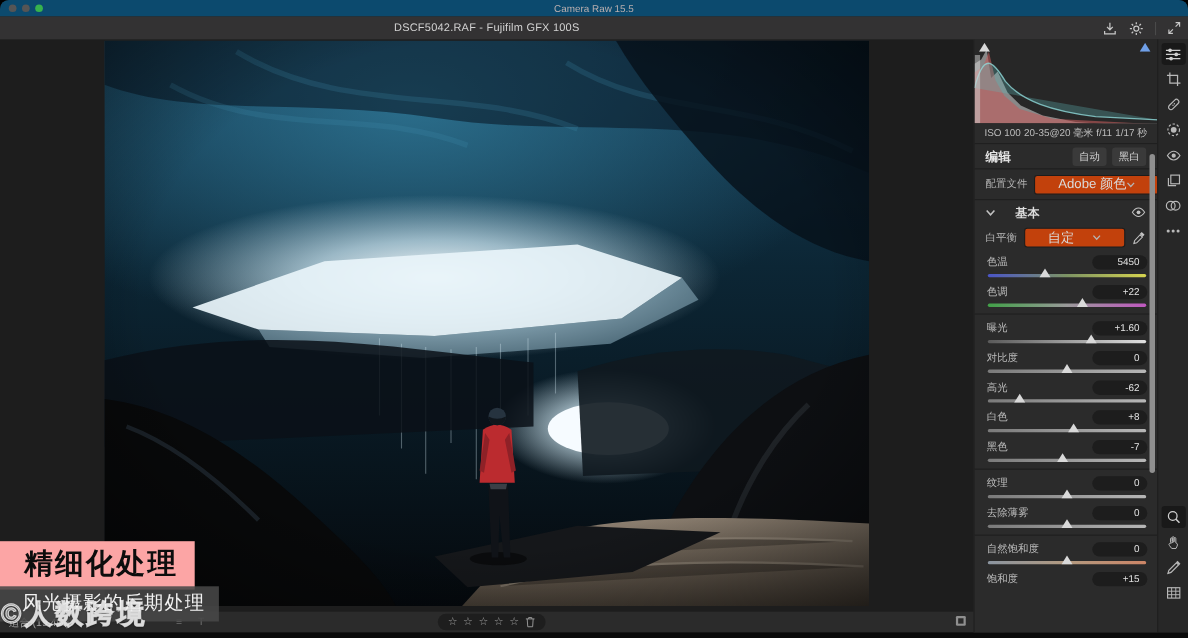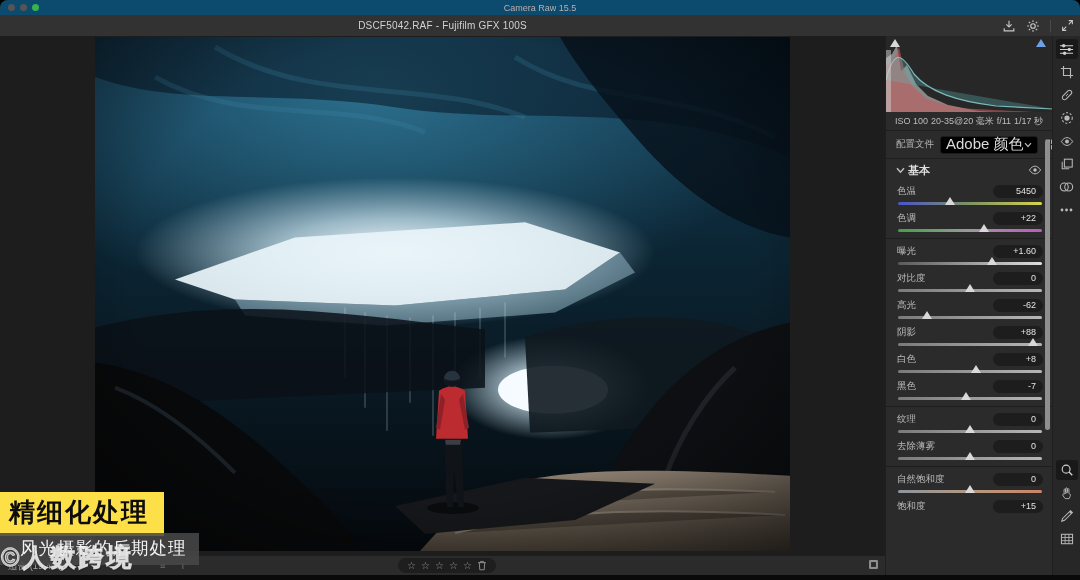--- a/index.html
+++ b/index.html
@@ -33,24 +33,24 @@
   #panel{position:absolute;left:885px;top:36px;width:167px;height:539px;background:#2b2b2b;border-left:1px solid #1f1f1f;box-sizing:border-box;}
   #hist{position:relative;width:100%;height:76px;background:#272727;}
   #hist svg{display:block;}
   .exifrow{height:18px;display:flex;align-items:center;justify-content:space-between;
     padding:0 9px;border-bottom:1px solid #1f1f1f;font-size:9px;color:#bdbdbd;white-space:nowrap;}
   .editrow{height:22px;display:flex;align-items:center;padding:0 10px;border-bottom:1px solid #1f1f1f;gap:5px;}
   .editrow .ttl{font-size:11.5px;font-weight:700;color:#e3e3e3;flex:1;}
   .mini-btn{font-size:9.5px;color:#d5d5d5;background:#3a3a3a;border-radius:3px;padding:2px 6px;cursor:pointer;}
   .profrow{height:27px;display:flex;align-items:center;padding:0 10px;border-bottom:1px solid #1f1f1f;gap:6px;}
   .lbl{font-size:9.5px;color:#b5b5b5;white-space:nowrap;}
-  .select{flex:1;height:16px;background:#000000;border:1px solid #1c1c1c;border-radius:3px;display:flex;
-    align-items:center;padding:0 5px;font-size:15px;color:#dadada;cursor:pointer;}
+  .select{flex:1;height:16px;background:#c2410c;border:1px solid #1c1c1c;border-radius:3px;display:flex;
+    align-items:center;padding:0 21px;font-size:12px;color:#dadada;cursor:pointer;}
   .select .sv{flex:1;white-space:nowrap;overflow:hidden;}
-  .basichead{height:22px;display:flex;align-items:center;gap:3px;padding:0 10px;}
+  .basichead{height:22px;display:flex;align-items:center;gap:18px;padding:0 10px;}
   .basichead .bt{font-size:11px;font-weight:700;color:#dedede;flex:1;}
   .wbrow{height:24px;display:flex;align-items:center;gap:6px;padding:0 10px;}
   .chev{flex:none;}
   .eye{flex:none;cursor:pointer;}
   
   .srow{margin:0 9px 0 11px;padding-top:3px;}
   .shead{display:flex;justify-content:space-between;align-items:center;height:14px;}
   .slabel{font-size:9.5px;color:#bcbcbc;white-space:nowrap;}
   .sval{width:50px;height:13px;background:#1d1d1d;border-radius:7px;color:#e2e2e2;font-size:9px;
     text-align:right;padding:1px 7px 0 0;box-sizing:border-box;}
@@ -64,22 +64,22 @@
     border-left:5px solid transparent;border-right:5px solid transparent;border-bottom:8px solid #d9d9d9;}
   .gdiv{height:1px;background:#1e1e1e;margin:6px 0 2px;}
   #pscroll{position:absolute;right:2px;top:104px;width:5px;height:290px;background:#8f8f8f;border-radius:3px;}
   
   #toolstrip{position:absolute;left:1052px;top:36px;width:28px;height:539px;background:#272727;border-left:1px solid #1f1f1f;box-sizing:border-box;}
   .tool{width:22px;height:20px;margin:3px auto 0;display:flex;align-items:center;justify-content:center;
     border-radius:3px;cursor:pointer;}
   .tool.active{background:#191919;}
   .tool.gap{margin-top:240px;}
   
-  #ovl-title{position:absolute;left:0;top:492px;background:#fde047;color:#0d0d0d;
-    font-size:26px;font-weight:600;padding:3px 15px 6px 9px;letter-spacing:2px;z-index:6;}
+  #ovl-title{position:absolute;left:0;top:492px;background:#fca5a5;color:#0d0d0d;
+    font-size:26px;font-weight:600;padding:3px 15px 6px 22px;letter-spacing:2px;z-index:6;}
   #ovl-sub{position:absolute;left:0;top:533px;background:rgba(72,72,72,.88);color:#f2f2f2;
     font-size:17.5px;padding:3px 12px 5px 20px;letter-spacing:1px;z-index:6;}
   #ovl-wm{position:absolute;left:1px;top:541px;z-index:7;font-size:25px;font-weight:700;letter-spacing:3px;
     color:rgba(255,255,255,.38);-webkit-text-stroke:1px rgba(255,255,255,.75);
     text-shadow:0 1px 2px rgba(0,0,0,.6);white-space:nowrap;pointer-events:none;}
   svg{display:block;}
 </style>
 </head>
 <body>
 
@@ -232,20 +232,25 @@
           <path d="M5 0l5 8H0Z" fill="#6f9fe8"></path>
         </svg>
     </div>
     <div class="exifrow" id="exif-row">
         <span>ISO 100</span>
         <span>20-35@20 毫米</span>
         <span>f/11</span>
         <span>1/17 秒</span>
       </div>
 
+    <div class="editrow">
+      <span class="ttl">编辑</span>
+      <span class="mini-btn">自动</span>
+      <span class="mini-btn">黑白</span>
+    </div>
 
     <div class="profrow">
       <span class="lbl">配置文件</span>
       <span class="select">
         <span class="sv">Adobe 颜色</span>
         <svg width="8" height="6" viewBox="0 0 8 6">
             <path d="M1 1.2l3 3.3 3-3.3" fill="none" stroke="#b5b5b5" stroke-width="1.2"></path>
           </svg>
       </span>
       <span class="ibtn">
@@ -264,20 +269,35 @@
       <svg class="chev" width="9" height="7" viewBox="0 0 9 7">
           <path d="M1 1.3l3.5 4 3.5-4" fill="none" stroke="#c2c2c2" stroke-width="1.4"></path>
         </svg>
       <span class="bt">基本</span>
       <svg class="eye" width="14" height="12" viewBox="0 0 16 14">
           <path d="M1.5 7C3.5 4 5.8 2.5 8 2.5S12.5 4 14.5 7c-2 3-4.3 4.5-6.5 4.5S3.5 10 1.5 7z" fill="none" stroke="#c2c2c2" stroke-width="1.1"></path>
           <circle cx="8" cy="7" r="2" fill="#c2c2c2"></circle>
         </svg>
     </div>
 
+    <div class="wbrow">
+      <span class="lbl">白平衡</span>
+      <span class="select">
+        <span class="sv">自定</span>
+        <svg width="8" height="6" viewBox="0 0 8 6">
+            <path d="M1 1.2l3 3.3 3-3.3" fill="none" stroke="#b5b5b5" stroke-width="1.2"></path>
+          </svg>
+      </span>
+      <span class="ibtn">
+        <svg width="13" height="13" viewBox="0 0 16 16">
+            <path d="M9.2 4.2l2.6 2.6-6.4 6.4-3.2.8.8-3.2Z" fill="none" stroke="#c2c2c2" stroke-width="1.2"></path>
+            <path d="M9 3l2-2 3.2 3.2-2 2Z" fill="#c2c2c2"></path>
+          </svg>
+      </span>
+    </div>
 
     <div id="slider-groups">
         <div class="srow">
        <div class="shead">
          <span class="slabel">色温</span>
          <span class="sval">5450</span>
        </div>
        <div class="track t-temp">
          <div class="thumb" style="left:36%"></div>
        </div>
@@ -310,29 +330,20 @@
          <div class="thumb" style="left:50%"></div>
        </div>
      </div>
         <div class="srow">
        <div class="shead">
          <span class="slabel">高光</span>
          <span class="sval">-62</span>
        </div>
        <div class="track t-plain">
          <div class="thumb" style="left:20%"></div>
-       </div>
-     </div>
-        <div class="srow">
-       <div class="shead">
-         <span class="slabel">阴影</span>
-         <span class="sval">+88</span>
-       </div>
-       <div class="track t-plain">
-         <div class="thumb" style="left:94%"></div>
        </div>
      </div>
         <div class="srow">
        <div class="shead">
          <span class="slabel">白色</span>
          <span class="sval">+8</span>
        </div>
        <div class="track t-plain">
          <div class="thumb" style="left:54%"></div>
        </div>

